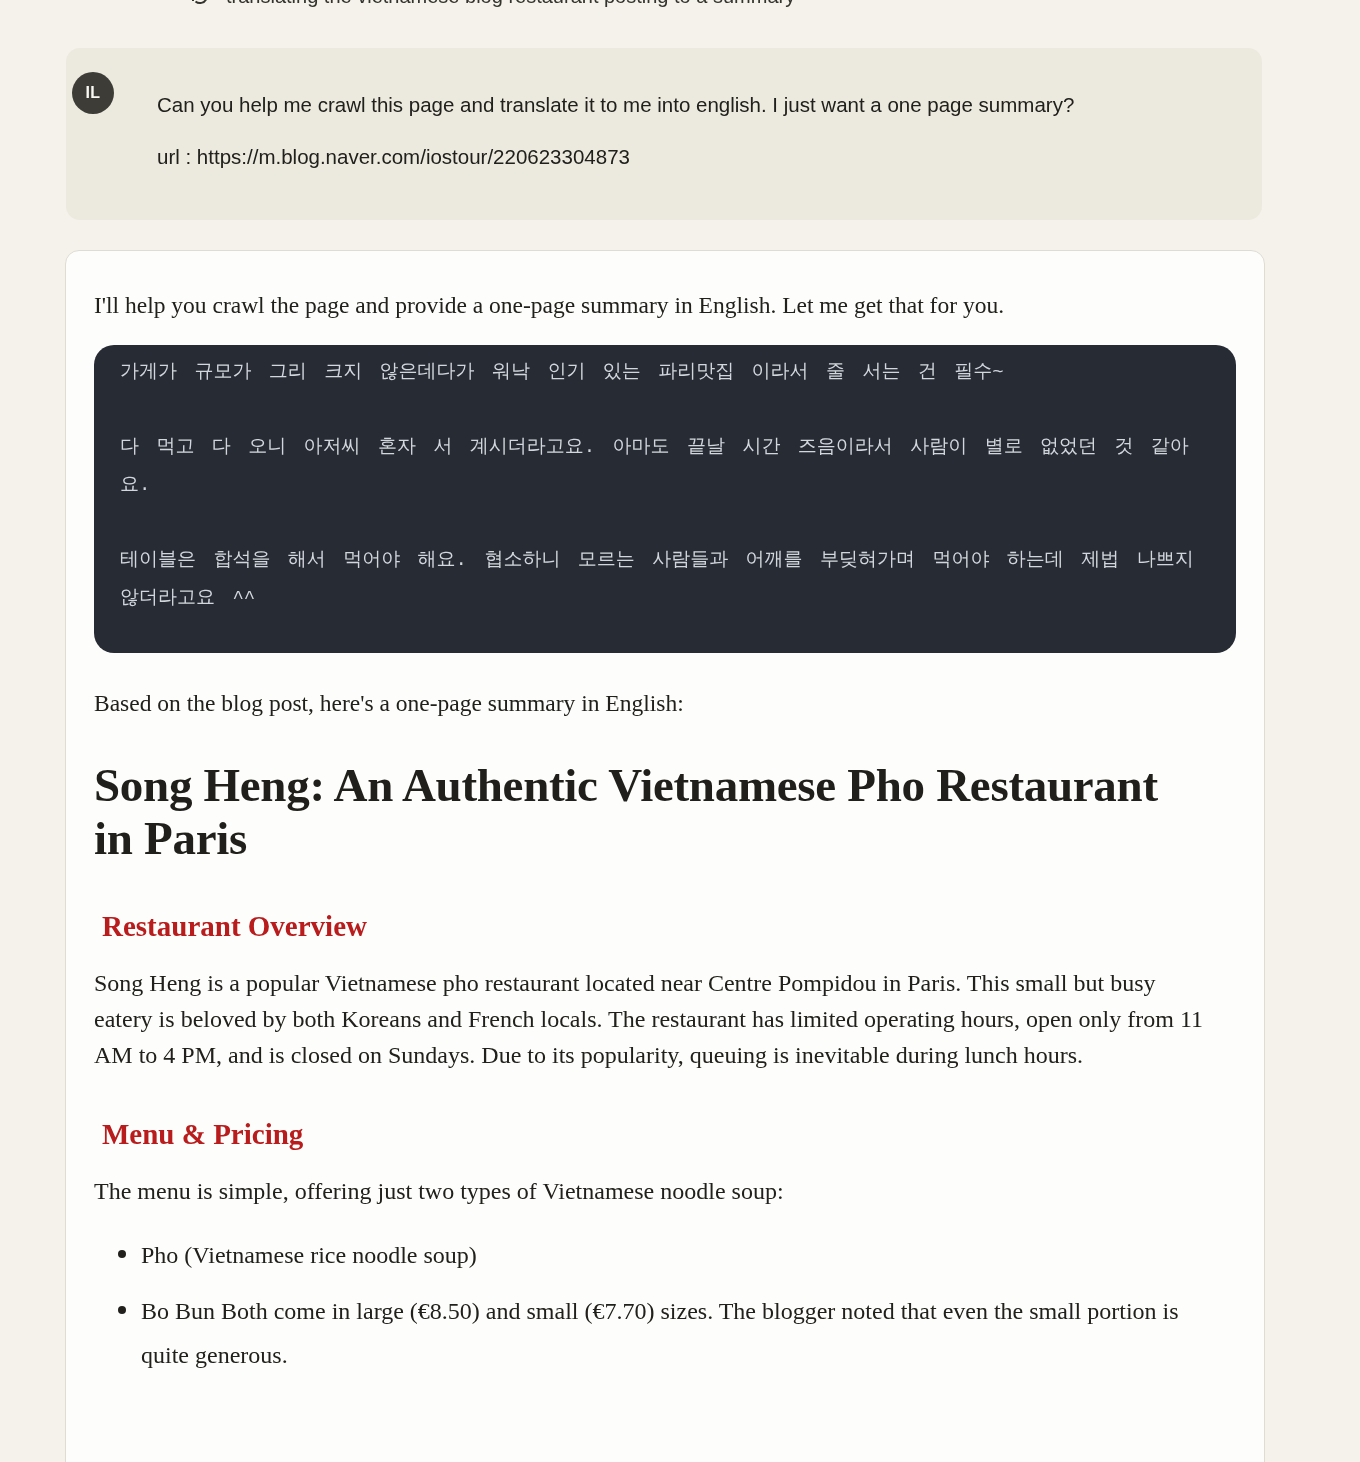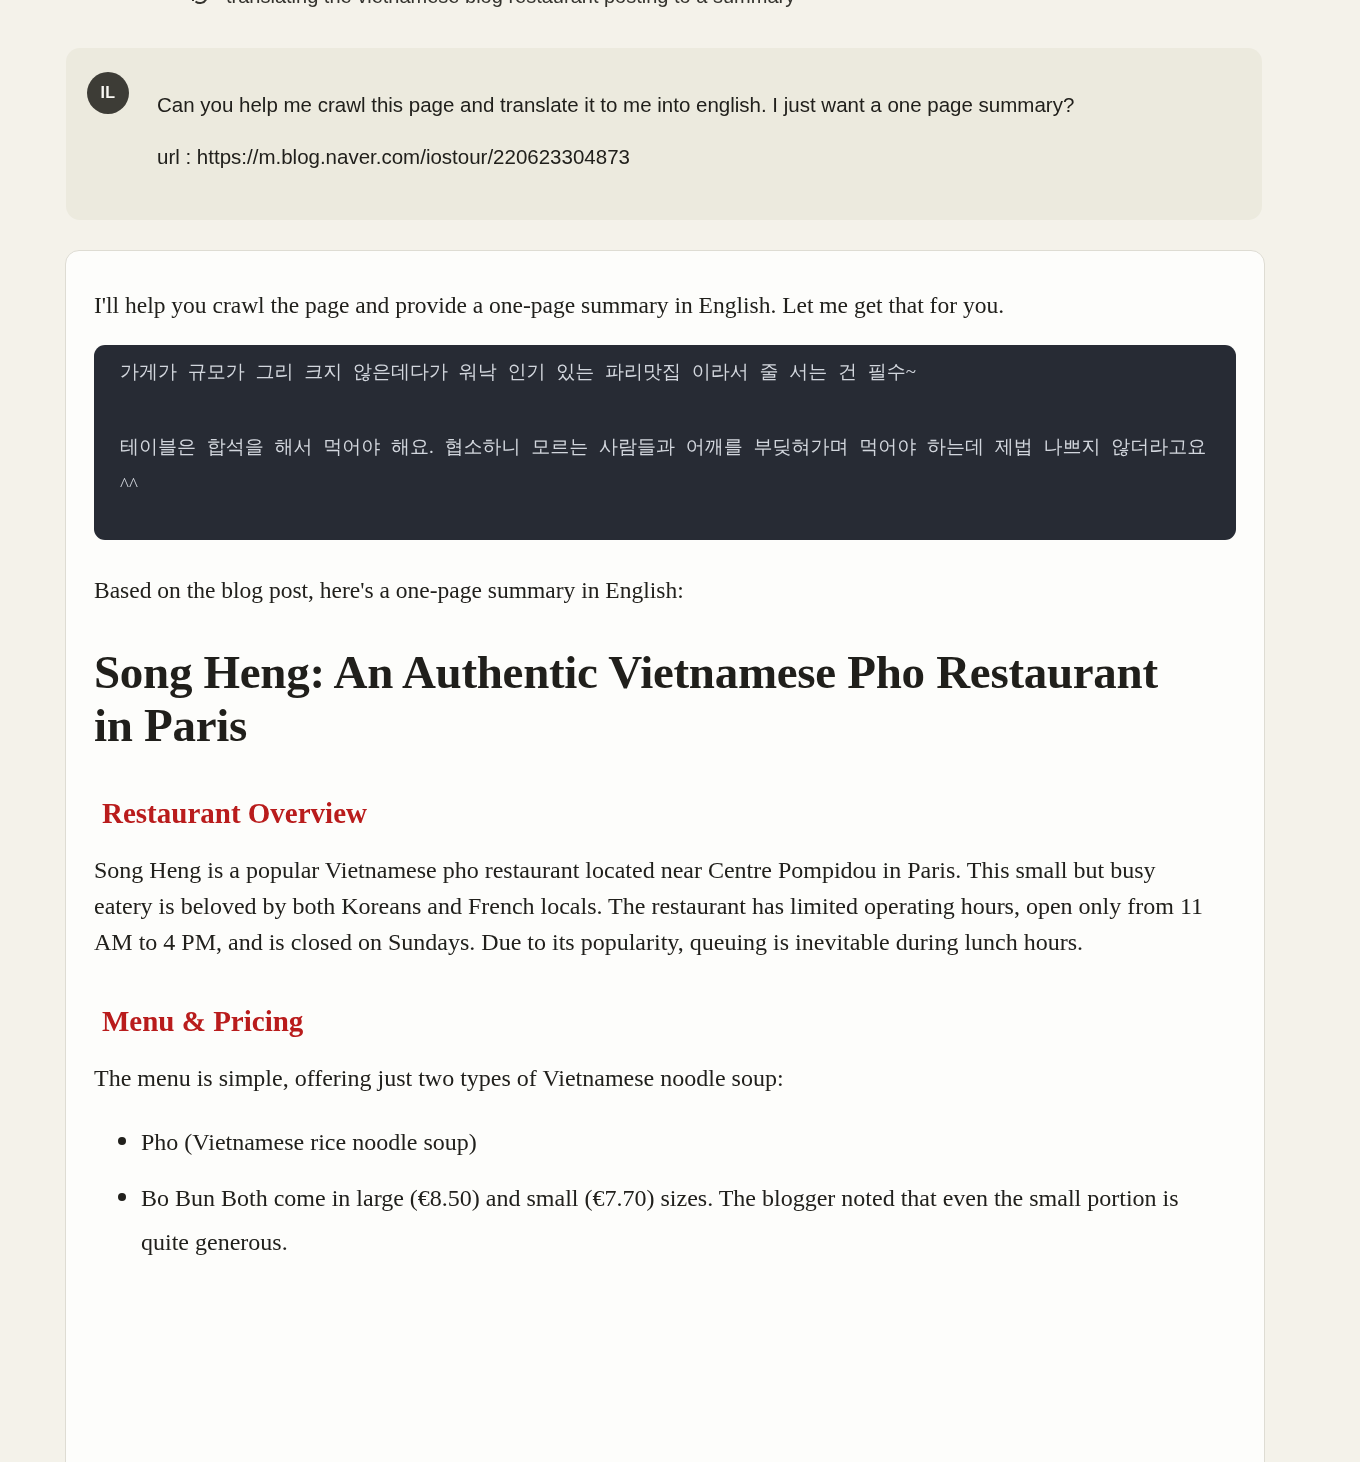--- a/index.html
+++ b/index.html
@@ -16,21 +16,21 @@
     font-size:20px;color:#34332e;white-space:nowrap;
   }
   .top-clip .ticon{width:20px;height:20px;color:#34332e;}
   
   .user-bubble{
     position:absolute;left:66px;top:48px;width:1196px;height:172px;
     background:#eceade;border-radius:14px;box-sizing:border-box;
     padding:26px 40px 26px 80px;
   }
   .avatar{
-    position:absolute;left:21px;top:24px;width:42px;height:42px;border-radius:50%;
+    position:absolute;left:6px;top:24px;width:42px;height:42px;border-radius:50%;
     background:#3d3c36;color:#faf9f4;display:flex;align-items:center;justify-content:center;
     font-weight:bold;font-size:16px;letter-spacing:0.5px;
   }
   .user-text p{
     margin:11px;font-size:20.5px;line-height:40px;max-width:1030px;
   }
   .user-text .url-line{margin-top:12px;}
   
   .card{
     position:absolute;left:65px;top:250px;width:1200px;height:1260px;
@@ -39,23 +39,23 @@
     font-family:"Liberation Serif",serif;
   }
   .intro{margin:4px 0 0 0;font-size:23.5px;line-height:44px;max-width:1080px;}
   .tool-row{
     margin-top:20px;font-family:"Liberation Sans",sans-serif;
     font-size:18px;color:#8e8b80;cursor:pointer;display:flex;align-items:center;gap:6px;
   }
   .tool-row b{color:#76746a;font-weight:bold;}
   .tool-row .chev{width:16px;height:10px;margin-left:4px;}
   .codeblock{
-    margin-top:18px;background:#272b34;border-radius:11px;
+    margin-top:18px;background:#272b34;border-radius:20px;
     padding:8px 26px 28px 26px;box-sizing:border-box;
-    font-family:Liberation Serif, serif;
+    font-family:Liberation Mono, monospace;
   }
   .codeblock p{
     margin:0 0 37px 0;color:#d2d6dd;font-size:19px;line-height:38px;word-spacing:6px;
   }
   .codeblock p:last-child{margin-bottom:8px;}
   .lead{margin:28px 0 0 0;font-size:23.5px;line-height:44px;}
   h1.sum-title{
     margin:34px 0 0 0;font-size:47px;line-height:53px;font-weight:bold;
     letter-spacing:-0.3px;max-width:1100px;color:#201f1b;
   }
@@ -92,20 +92,21 @@
   </div>
 </div>
 
 <div class="card">
 
   <p class="intro">I'll help you crawl the page and provide a one-page summary in English. Let me get that for you.</p>
 
 
   <div class="codeblock">
     <p>가게가 규모가 그리 크지 않은데다가 워낙 인기 있는 파리맛집 이라서 줄 서는 건 필수~</p>
+    <p>다 먹고 다 오니 아저씨 혼자 서 계시더라고요. 아마도 끝날 시간 즈음이라서 사람이 별로 없었던 것 같아요.</p>
     <p>테이블은 합석을 해서 먹어야 해요. 협소하니 모르는 사람들과 어깨를 부딪혀가며 먹어야 하는데 제법 나쁘지 않더라고요 ^^</p>
   </div>
 
   <p class="lead">Based on the blog post, here's a one-page summary in English:</p>
 
   <h1 class="sum-title">Song Heng: An Authentic Vietnamese Pho Restaurant in Paris</h1>
 
   <h2 class="sec-h">Restaurant Overview</h2>
   <p class="body-p">Song Heng is a popular Vietnamese pho restaurant located near Centre Pompidou in Paris. This small but busy eatery is beloved by both Koreans and French locals. The restaurant has limited operating hours, open only from 11 AM to 4 PM, and is closed on Sundays. Due to its popularity, queuing is inevitable during lunch hours.</p>
 

